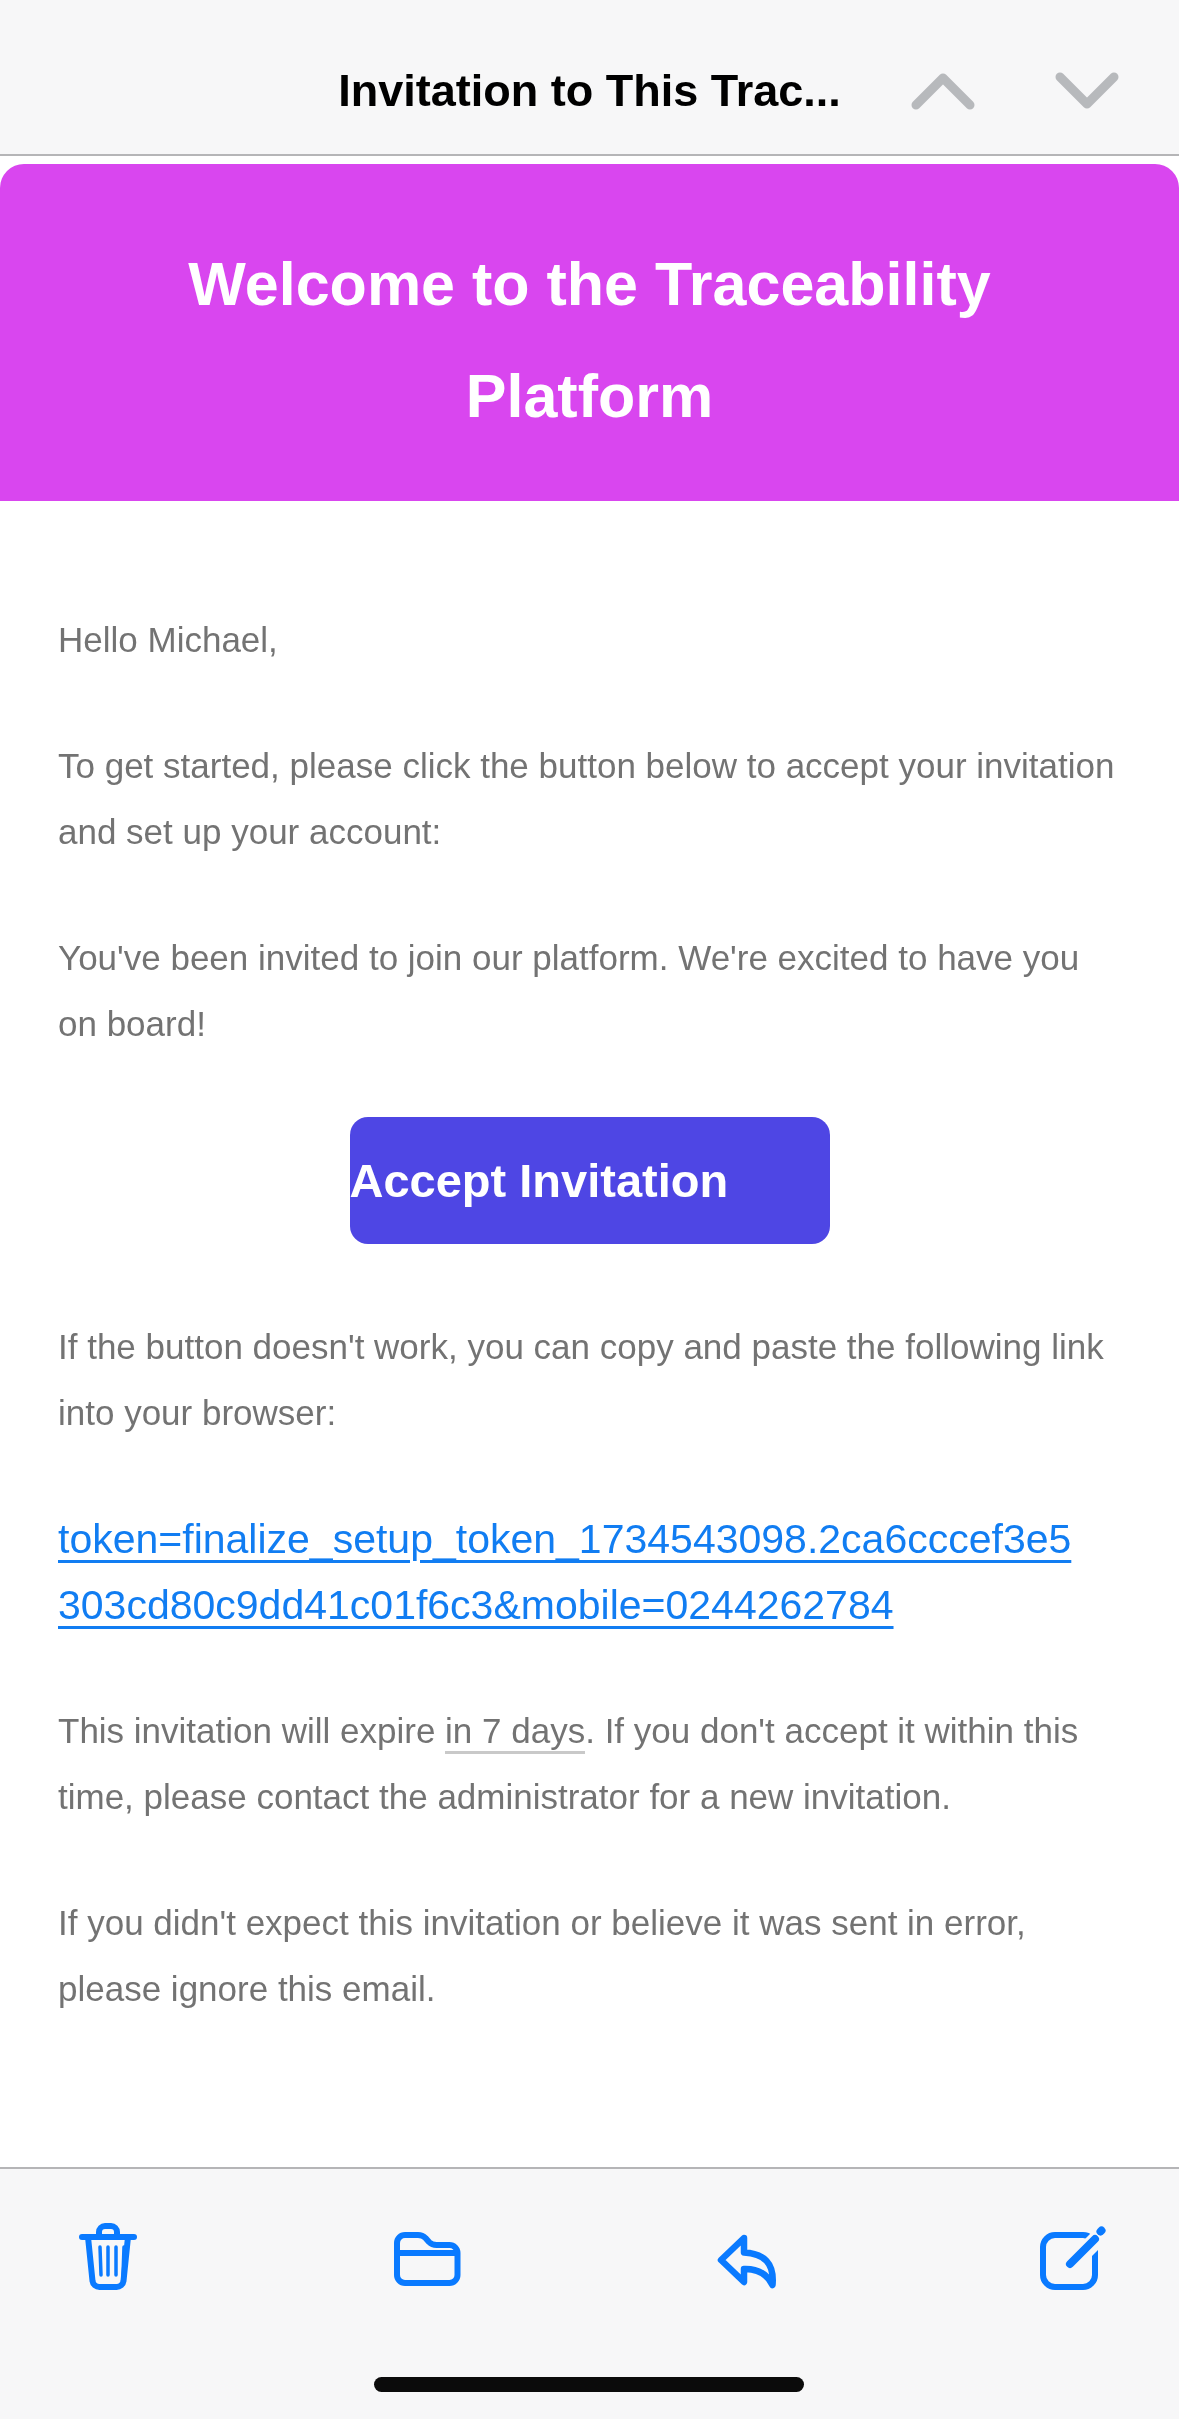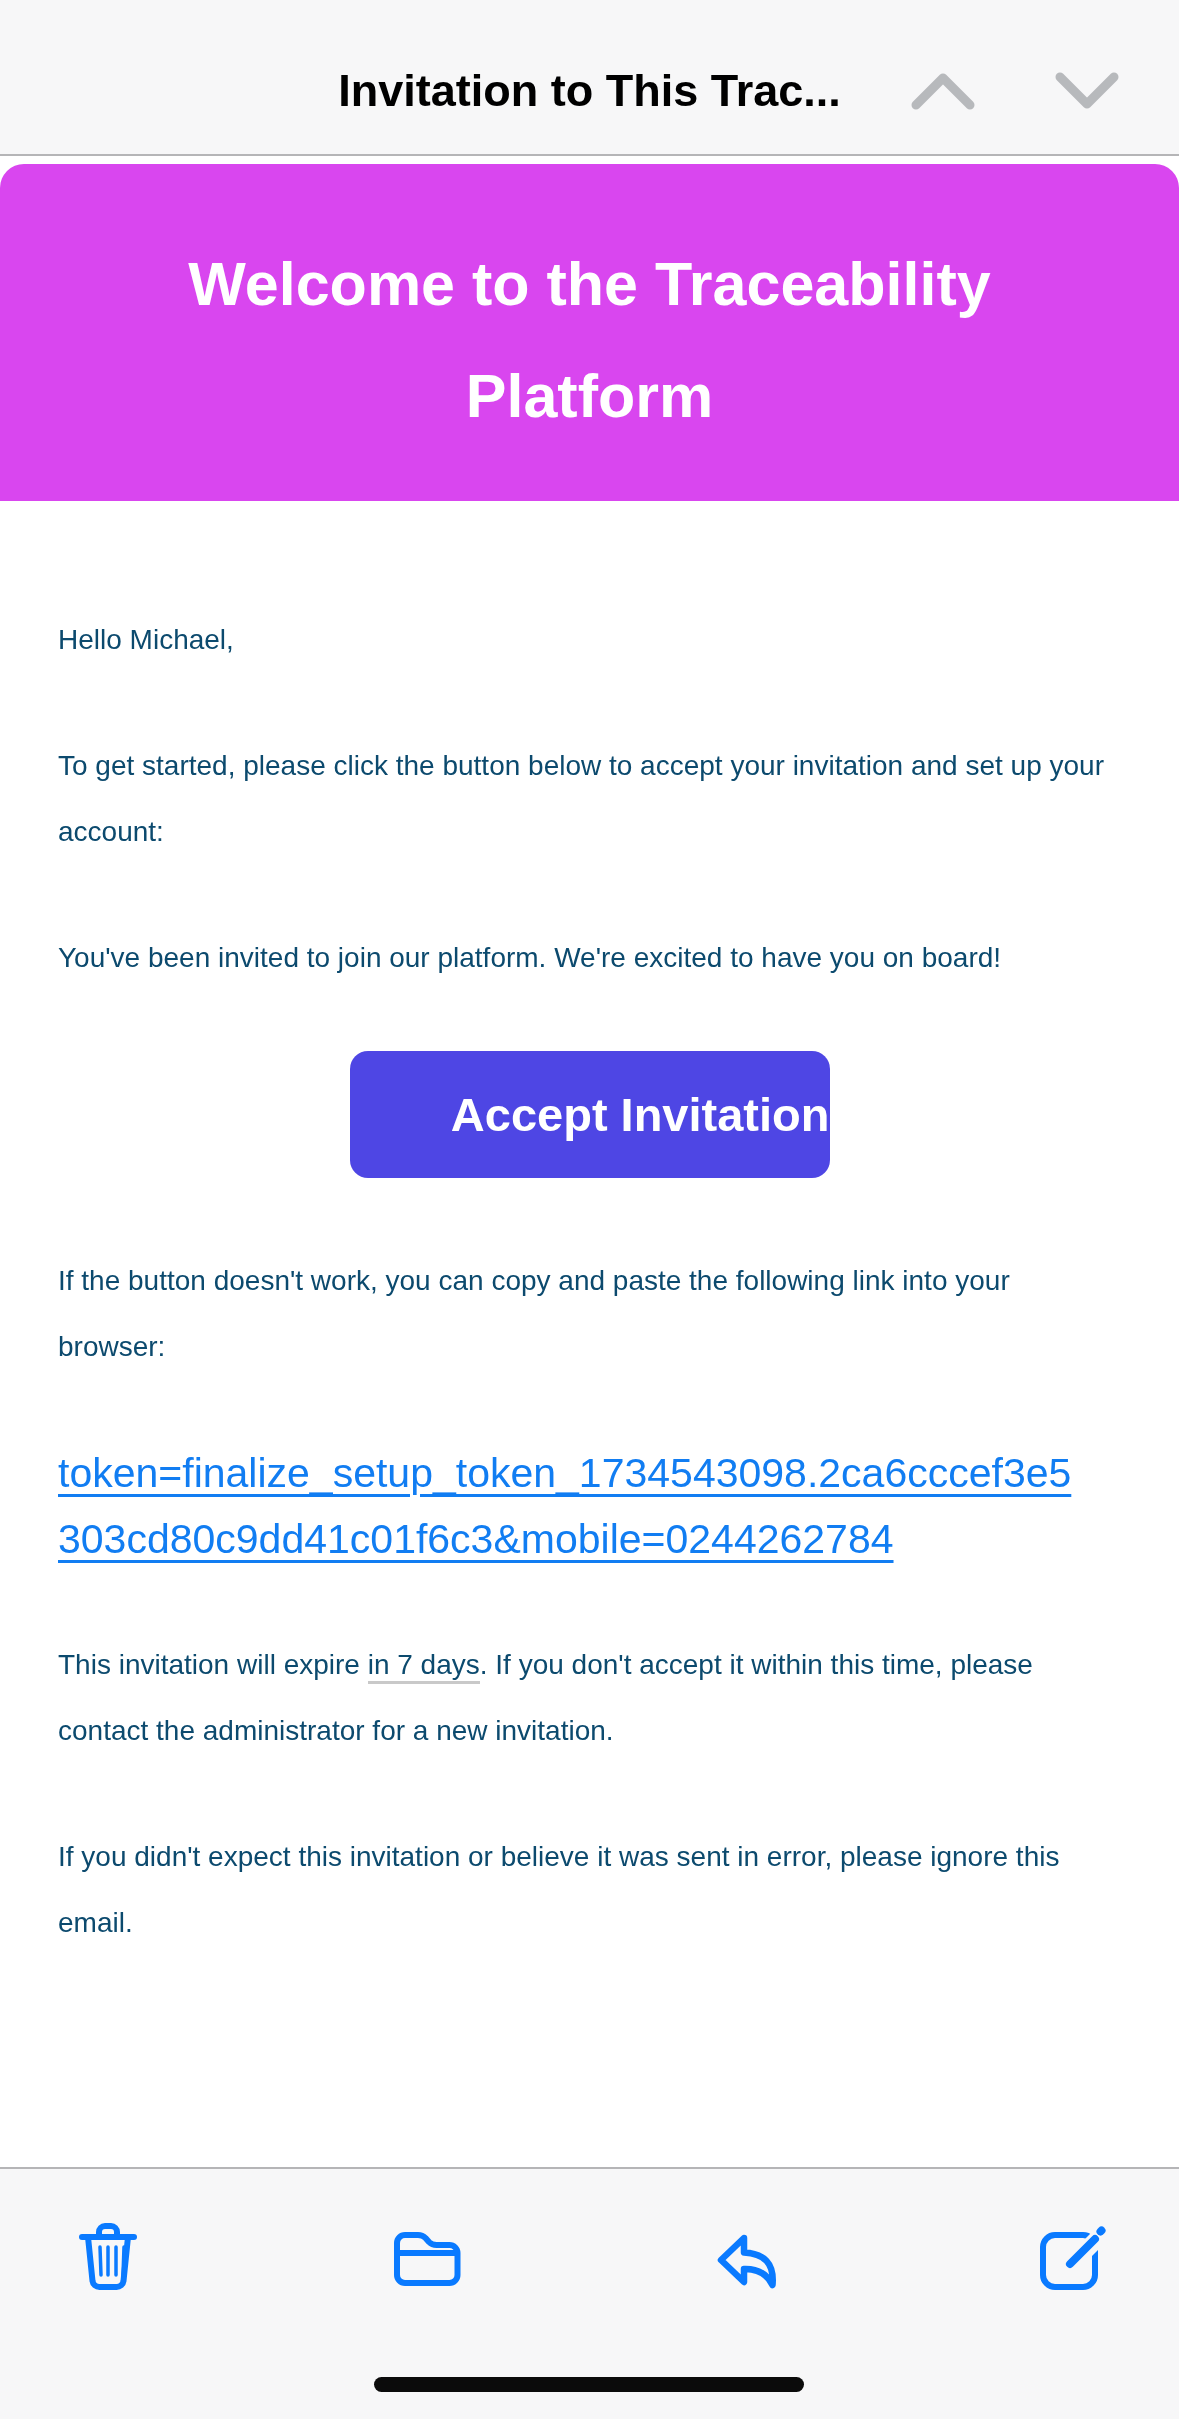--- a/index.html
+++ b/index.html
@@ -52,30 +52,30 @@
   }
 
   
   .email-body {
     position:absolute; top:501px; left:0; right:0; bottom:252px;
     padding:106px 58px 0;
     background:#ffffff;
     overflow:hidden;
   }
   .para {
-    font-size:28px; line-height:66px; color:#0c4a6e;
+    font-size:35px; line-height:66px; color:#737373;
     margin-bottom:60px;
   }
   .btn-wrap { text-align:center; margin:0 0 70px; }
   .accept-btn {
     display:inline-block;
     width:480px; height:127px; line-height:127px;
     background:#4E46E4; border-radius:18px;
     color:#ffffff; font-size:47px; font-weight:bold;
-    text-align:right; cursor:pointer;
+    text-align:left; cursor:pointer;
   }
   .activation-link {
     display:block; margin-bottom:60px;
     color:#117DF2; font-size:41px; line-height:66px;
     cursor:pointer;
   }
   .link-line {
     display:block;
     text-decoration:underline;
     text-decoration-thickness:3px;

